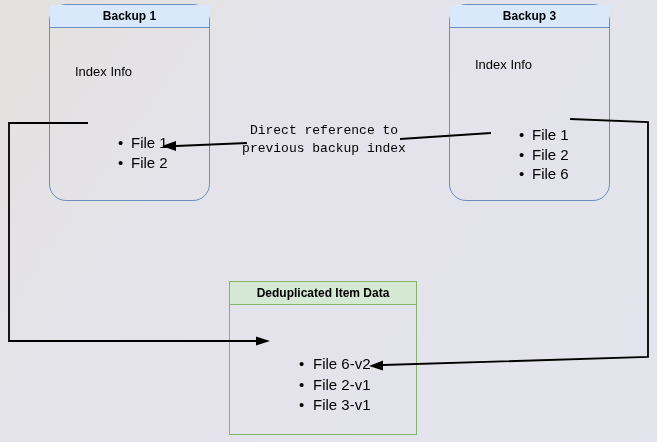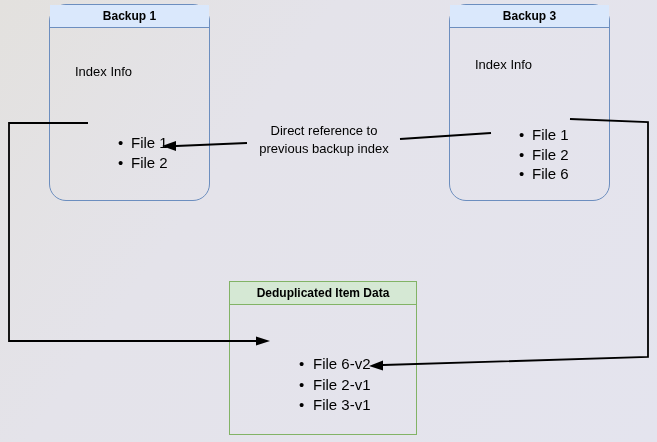--- a/index.html
+++ b/index.html
@@ -24,21 +24,21 @@
   #backup1{left:49px;top:4px;width:161px;height:197px;}
   #backup2{left:449px;top:4px;width:161px;height:197px;}
   #dedup{left:229px;top:281px;width:188px;height:154px;}
   #backup1 .subtitle{left:25px;top:58px;}
   #backup2 .subtitle{left:25px;top:51px;}
   #backup1 ul.files{left:50px;top:110px;}
   #backup2 ul.files{left:51px;top:102px;}
   #dedup ul.files{left:51px;top:54px;}
   .edge-label{
     position:absolute;left:234px;top:122px;width:180px;
-    text-align:center;font-size:13px;line-height:18px;
+    text-align:center;font-size:13px;line-height:18px;font-family:Liberation Mono, monospace;
   }
   svg.arrows{position:absolute;left:0;top:0;z-index:5;pointer-events:none;}
   svg.arrows polyline, svg.arrows line{fill:none;stroke:#000;stroke-width:1.8;}
   svg.arrows polygon{fill:#000;stroke:none;}
 </style>
 </head>
 <body>
 
 <div class="box blue" id="backup1">
   <div class="box-header">

